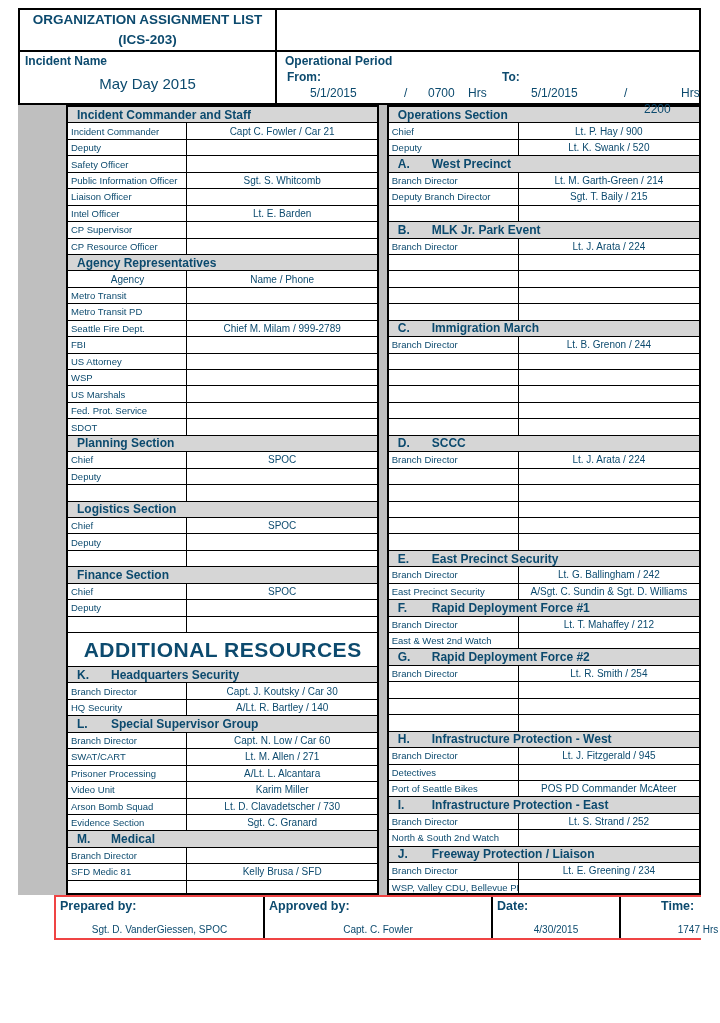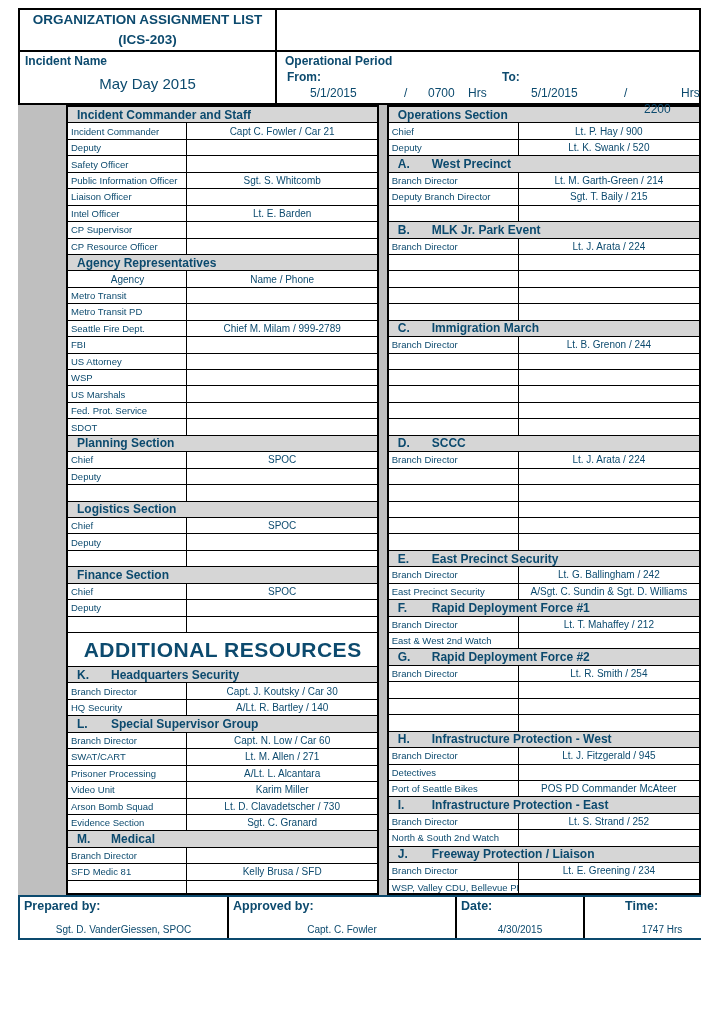--- a/index.html
+++ b/index.html
@@ -47,21 +47,21 @@
   .col-right .lbl{width:130px;}
   .row .val{flex:1;font-size:10px;display:flex;align-items:center;justify-content:center;
             white-space:nowrap;overflow:hidden;}
   .row.center .lbl{justify-content:center;font-size:10px;}
   .big-title{height:34px;border-bottom:1px solid #000;box-sizing:border-box;
              display:flex;align-items:center;justify-content:center;
              font-weight:bold;font-size:21px;letter-spacing:.5px;}
 
   
   .footer{display:grid;grid-template-columns:209px 228px 128px 118px;height:45px;
-          border:2px solid #0c4a6e;box-sizing:border-box;}
+          border:2px solid #ef4444;box-sizing:border-box;margin-left:36px;}
   .footer > div{box-sizing:border-box;border-right:2px solid #000;display:flex;
                 flex-direction:column;justify-content:space-between;background:#fff;}
   .footer > div:last-child{border-right:none;padding-left:36px;}
   .f-label{font-weight:bold;font-size:12.5px;padding:2px 0 0 4px;}
   .f-value{font-size:10px;text-align:center;padding-bottom:3px;}
 </style>
 </head>
 <body>
 
 <div class="page">

